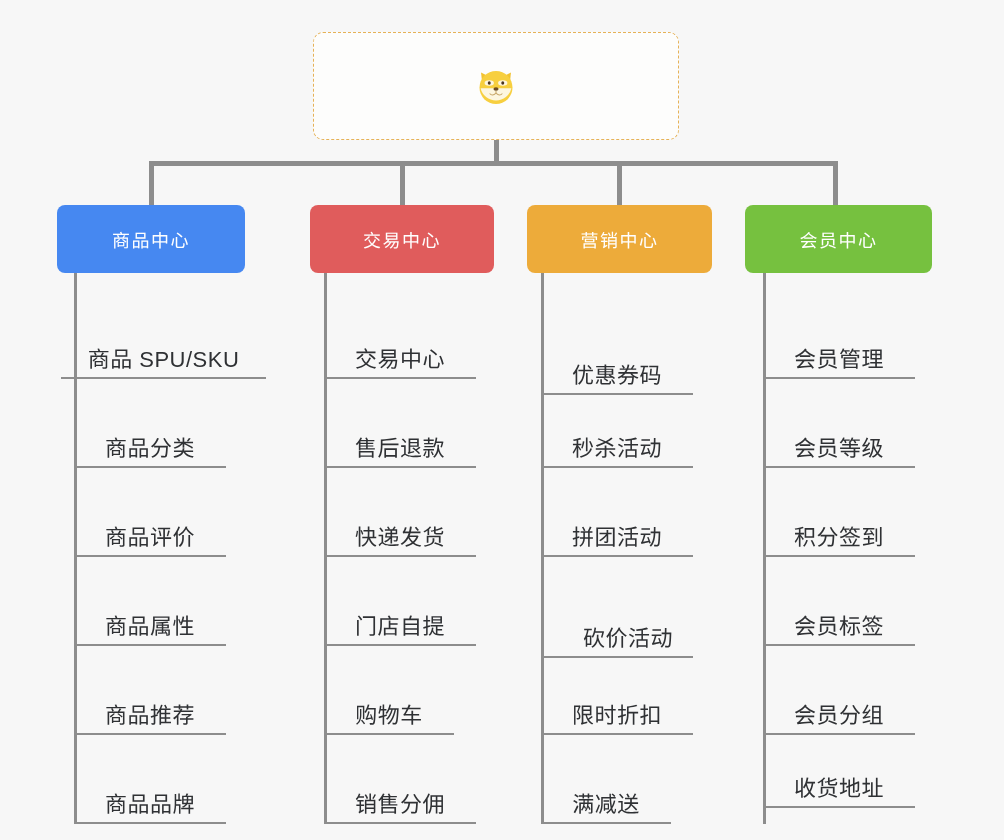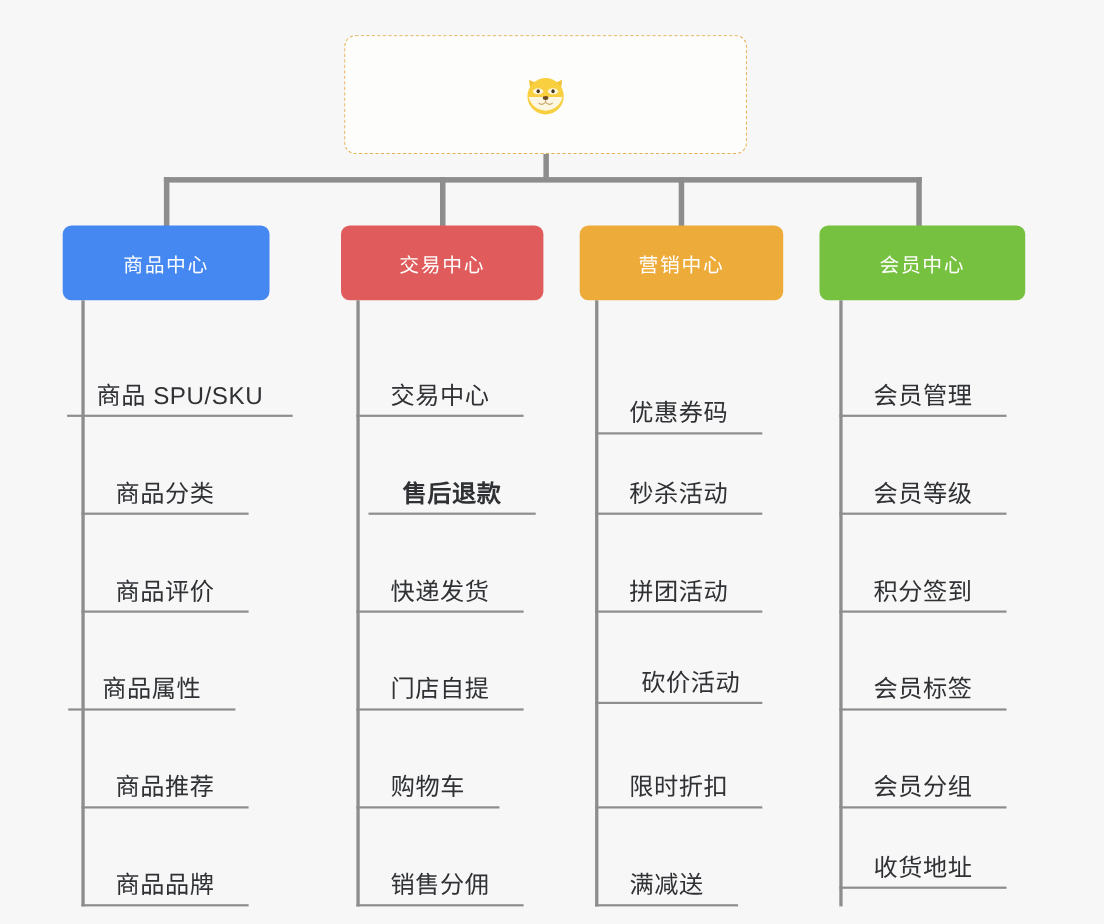--- a/index.html
+++ b/index.html
@@ -163,41 +163,41 @@
           <div class="trunk" style="left: 17px; top: 0px; height: 551px;"></div>
           <div class="leaf" style="top: 58px; left: 4px; width: 205px;">
             <span class="leaf-label">商品 SPU/SKU</span>
           </div>
           <div class="leaf" style="top: 147px; left: 17px; width: 152px;">
             <span class="leaf-label">商品分类</span>
           </div>
           <div class="leaf" style="top: 236px; left: 17px; width: 152px; text-align: right;">
             <span class="leaf-label">商品评价</span>
           </div>
-          <div class="leaf" style="top: 325px; left: 5px; width: 152px;">
+          <div class="leaf" style="top: 325px; left: 17px; width: 152px;">
             <span class="leaf-label">商品属性</span>
           </div>
           <div class="leaf" style="top: 414px; left: 17px; width: 152px;">
             <span class="leaf-label">商品推荐</span>
           </div>
           <div class="leaf" style="top: 503px; left: 17px; width: 152px;">
             <span class="leaf-label">商品品牌</span>
           </div>
         </div>
       </div>
       <div class="column" style="left: 310px;">
         <div class="cat-header" style="width: 184px; background: rgb(224, 92, 92);">
           <span>交易中心</span>
         </div>
         <div class="leaf-list">
           <div class="trunk" style="left: 14px; top: 0px; height: 551px;"></div>
           <div class="leaf" style="top: 58px; left: 14px; width: 152px;">
             <span class="leaf-label">交易中心</span>
           </div>
-          <div class="leaf" style="top: 147px; left: 25px; width: 152px; font-weight: bold;">
+          <div class="leaf" style="top: 147px; left: 14px; width: 152px;">
             <span class="leaf-label">售后退款</span>
           </div>
           <div class="leaf" style="top: 236px; left: 14px; width: 152px;">
             <span class="leaf-label">快递发货</span>
           </div>
           <div class="leaf" style="top: 325px; left: 14px; width: 152px;">
             <span class="leaf-label">门店自提</span>
           </div>
           <div class="leaf" style="top: 414px; left: 14px; width: 130px;">
             <span class="leaf-label">购物车</span>
@@ -215,21 +215,21 @@
           <div class="trunk" style="left: 14px; top: 0px; height: 551px;"></div>
           <div class="leaf" style="top: 74px; left: 14px; width: 152px; justify-content: center;">
             <span class="leaf-label">优惠券码</span>
           </div>
           <div class="leaf" style="top: 147px; left: 14px; width: 152px;">
             <span class="leaf-label">秒杀活动</span>
           </div>
           <div class="leaf" style="top: 236px; left: 14px; width: 152px;">
             <span class="leaf-label">拼团活动</span>
           </div>
-          <div class="leaf" style="top: 319px; left: 14px; width: 152px; padding-left: 30px;">
+          <div class="leaf" style="top: 337px; left: 14px; width: 152px; padding-left: 30px;">
             <span class="leaf-label">砍价活动</span>
           </div>
           <div class="leaf" style="top: 414px; left: 14px; width: 152px;">
             <span class="leaf-label">限时折扣</span>
           </div>
           <div class="leaf" style="top: 503px; left: 14px; width: 130px;">
             <span class="leaf-label">满减送</span>
           </div>
         </div>
       </div>

